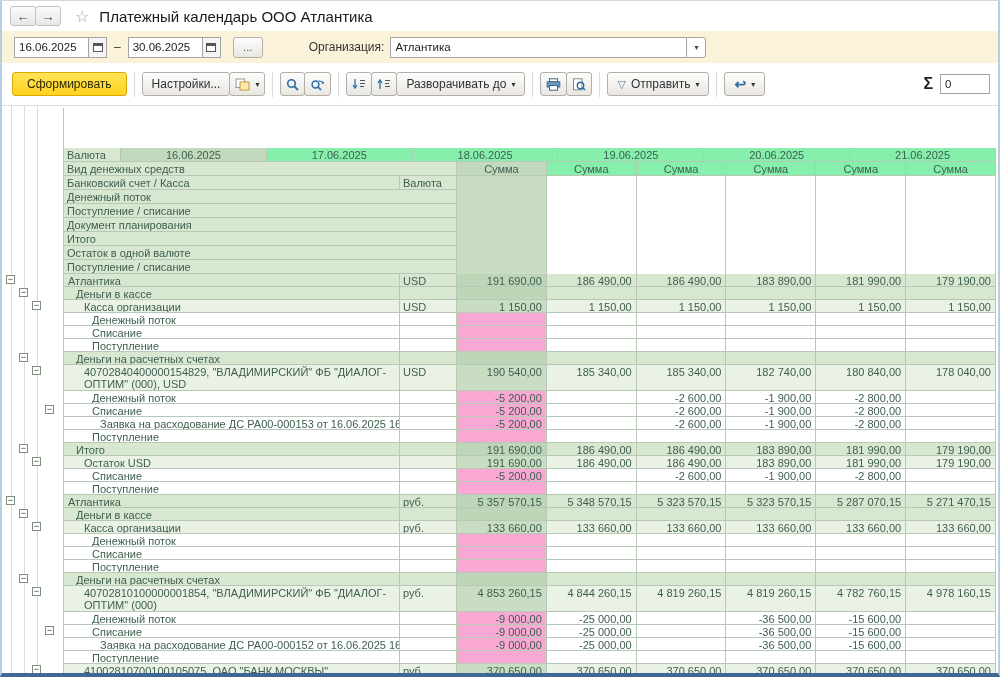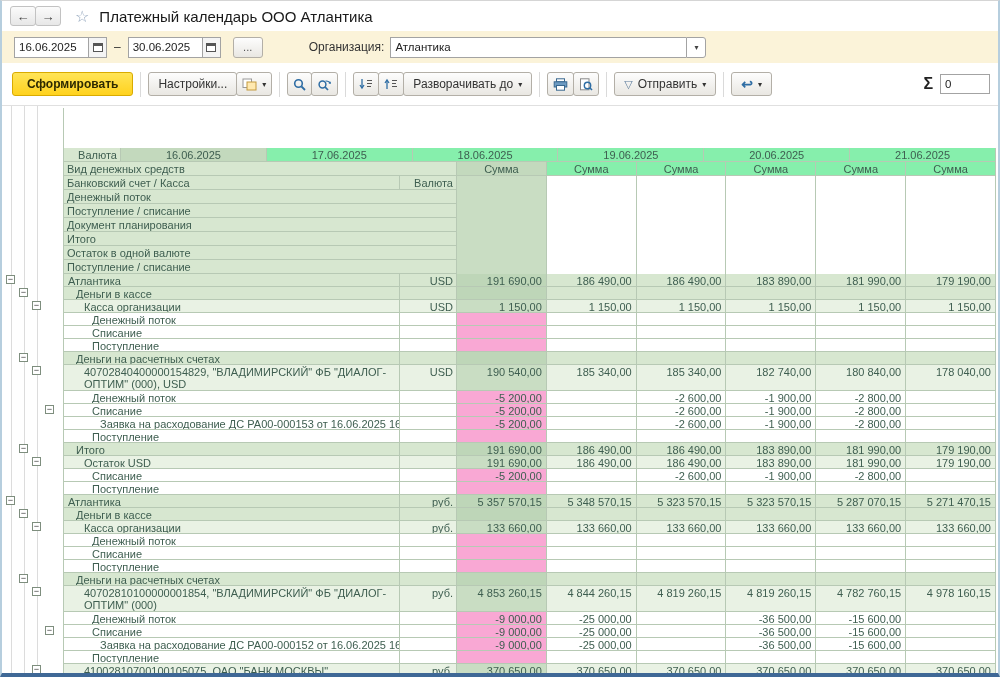--- a/index.html
+++ b/index.html
@@ -34,41 +34,41 @@
   .combo input{ width:296px; height:21px; border:1px solid #a3a3a3; border-right:none; font-size:11.5px;
     font-family:"Liberation Sans",sans-serif; padding-left:4px; color:#222; }
   .combobtn{ width:20px; height:21px; border:1px solid #a3a3a3; background:#fff; font-size:8px; color:#444;
     cursor:pointer; border-radius:0 3px 3px 0; }
   
   .toolbar{ height:42px; display:flex; align-items:center; padding:0 8px 0 10px; background:#fff; }
   .btn{ height:24px; display:inline-flex; align-items:center; gap:5px; padding:0 9px;
     border:1px solid #b3afa7; border-radius:3px; background:linear-gradient(#fdfdfd,#e9e7e2);
     font-size:12px; color:#333; cursor:pointer; font-family:"Liberation Sans",sans-serif; }
   .btn.icononly{ padding:0 5px; }
-  .btn.yellow{ background:linear-gradient(#ffe457,#ffd21e); border-color:#d9ab00; color:#2e2a00; padding:0 14px;font-weight:bold; }
+  .btn.yellow{ background:linear-gradient(#ffe457,#ffd21e); border-color:#d9ab00; color:#2e2a00; padding:0 14px; }
   .grp{ display:flex; } .grp .btn+.btn{ margin-left:-1px; }
   .sep{ width:1px; height:25px; background:#dadada; margin:0 7px; } .spacer{ flex:1; }
   .darr{ font-size:8px; color:#333; }
   .funnel{ color:#5a7a9a; font-size:11px; }
   .retarrow{ color:#2e6da4; font-size:14px; font-weight:bold; }
   .sigma{ font-size:16px; font-weight:bold; color:#222; margin-right:7px; }
   .suminput{ width:50px; height:20px; border:1px solid #a3a3a3; font-size:11.5px; padding-left:4px;
     font-family:"Liberation Sans",sans-serif; color:#222; }
   
   .report{ position:relative; height:568px; overflow:hidden; border-top:1px solid #e0e0e0; padding-top:2px; }
   .guide{ position:absolute; top:0; bottom:0; width:1px; background:#dcdcdc; z-index:0; }
   #grid{ width:994px; position:relative; }
   .trow{ display:flex; position:relative; z-index:1; }
   .hrow{ height:14px; } .drow{ height:13px; } .drow.tall{ height:26px; }
   .trow-title{ height:40px; }
   .gut{ width:62px; flex:none; position:relative; border-right:1px solid #b7c9b4; background:transparent; }
   .cell,.dc{ border-right:1px solid #b7c9b4; border-bottom:1px solid #b7c9b4; background:#fff;
     font-size:11px; line-height:12px; color:#3e5e50; overflow:hidden; white-space:nowrap; padding:1px 3px 0; }
   .hrow .cell,.hrow .dc{ line-height:12px; }
-  .lbl{ width:336px; flex:none; } .lblm{ width:393px; flex:none; } .cur{ width:57px; flex:none;text-align:right; }
+  .lbl{ width:336px; flex:none; } .lblm{ width:393px; flex:none; } .cur{ width:57px; flex:none; }
   .dc{ flex:1; } .num{ text-align:right; padding-right:4px; }
   .tall .lbl{ white-space:normal; }
   .title-cell{ width:393px; flex:none; font-size:17px; font-weight:bold; color:#1b6355;
     padding:12px 0 0 5px; line-height:20px; border-bottom:1px solid #b7c9b4; border-top:1px solid #c6d4c3;margin-top:40px; }
   .plain{ background:#fff; border:none; }
   .hg{ background:#d7e7d0; }
   .hdr{ background:#86efac; text-align:center; }
   .hband{ background:#fff; border-bottom:none; }
   .g1 .cell,.g1 .dc,.g2 .cell,.g2 .dc{ background:#d7e7d0; }
   .g3 .cell,.g3 .dc{ background:#e9f2e4; }

